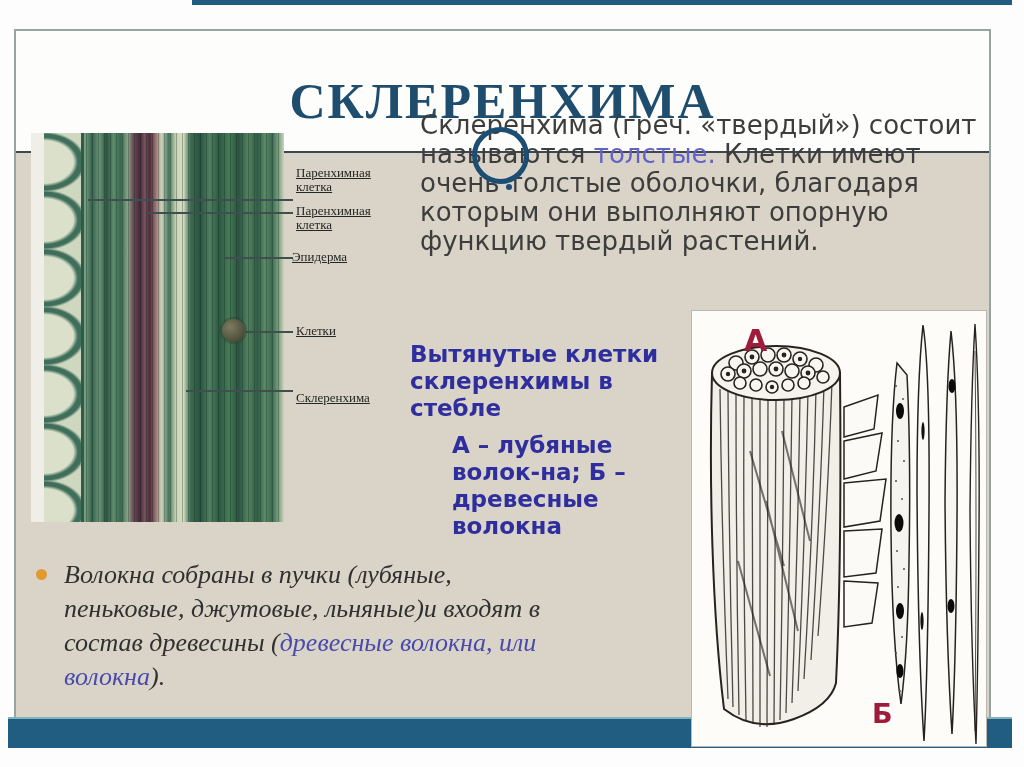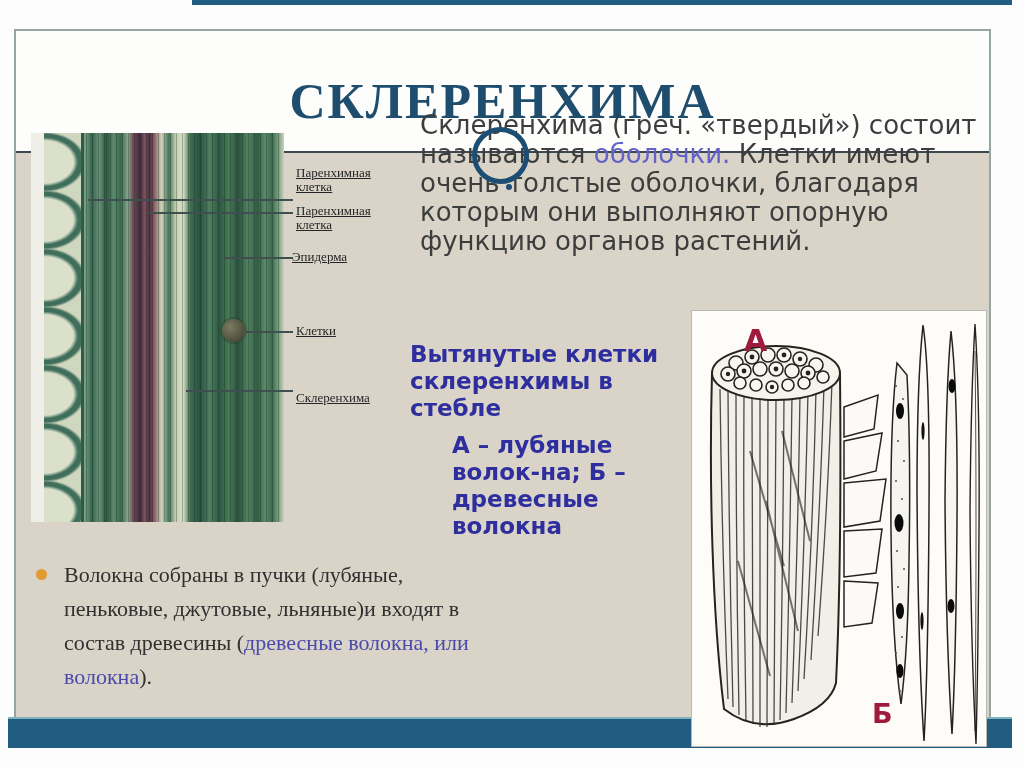--- a/index.html
+++ b/index.html
@@ -64,21 +64,21 @@
     font-family:"DejaVu Sans",sans-serif;font-weight:bold;font-size:23px;
     line-height:27px;color:var(--heading-blue,#2e2e9f);}
   .ab-caption{position:absolute;left:452px;top:432px;z-index:2;
     font-family:"DejaVu Sans",sans-serif;font-weight:bold;font-size:23px;
     line-height:27px;color:var(--heading-blue,#2e2e9f);}
   .stem-caption div,.ab-caption div{white-space:nowrap;}
   
   .bullet-dot{position:absolute;left:36px;top:569px;width:11px;height:11px;
     border-radius:50%;background:var(--bullet-orange,#e09a30);z-index:2;}
   .bullet-text{position:absolute;left:64px;top:558px;z-index:2;
-    font-family:"Liberation Serif",serif;font-size:22px;line-height:34px;color:#303030;}
+    font-family:"Liberation Serif",serif;font-size:26px;line-height:34px;color:#303030;font-style:italic;}
   .bullet-text div{white-space:nowrap;}
   .term-serif{color:var(--term-serif,#4a4aad);}
   
   .fiber-figure{position:absolute;left:691px;top:310px;width:296px;height:437px;
     background:#fdfcf9;border:1px solid #b9b9b1;box-sizing:border-box;z-index:4;}
   .ab-label{fill:var(--label-red,#9e1b3c);font-family:"DejaVu Sans",sans-serif;font-weight:bold;}
 </style>
 </head>
 <body>
 
@@ -107,24 +107,24 @@
 <div class="leader" style="left:186px;top:390px;width:107px;"></div>
 
 <div class="mlabel" style="left:296px;top:166px;">Паренхимная клетка</div>
 <div class="mlabel" style="left:296px;top:204px;">Паренхимная клетка</div>
 <div class="mlabel" style="left:292px;top:250px;">Эпидерма</div>
 <div class="mlabel" style="left:296px;top:324px;">Клетки</div>
 <div class="mlabel" style="left:296px;top:391px;">Склеренхима</div>
 
 <div class="intro">
   <div>Склеренхима (греч. «твердый») состоит</div>
-  <div><span>называются </span><span class="term-sans">оболочки.</span><span> Клетки имеют</span></div>
+  <div><span>называются </span><span class="term-sans">толстые.</span><span> Клетки имеют</span></div>
   <div>очень толстые оболочки, благодаря</div>
   <div>которым они выполняют опорную</div>
-  <div>функцию органов растений.</div>
+  <div>функцию твердый растений.</div>
 </div>
 
 <div class="stem-caption">
   <div>Вытянутые клетки</div>
   <div>склеренхимы в</div>
   <div>стебле</div>
 </div>
 <div class="ab-caption">
   <div>А – лубяные</div>
   <div>волок-на; Б –</div>

